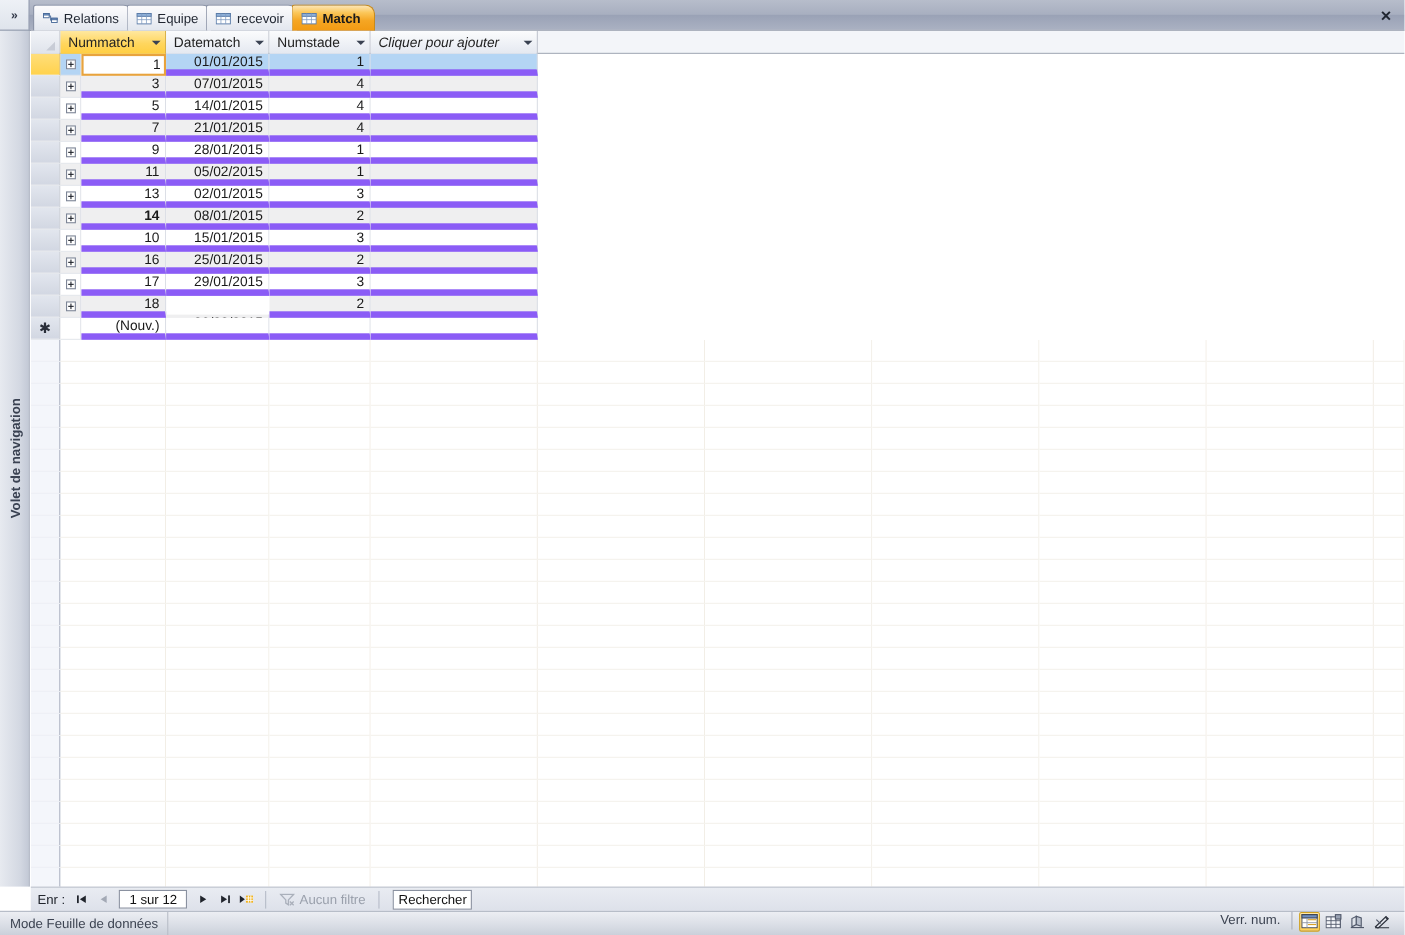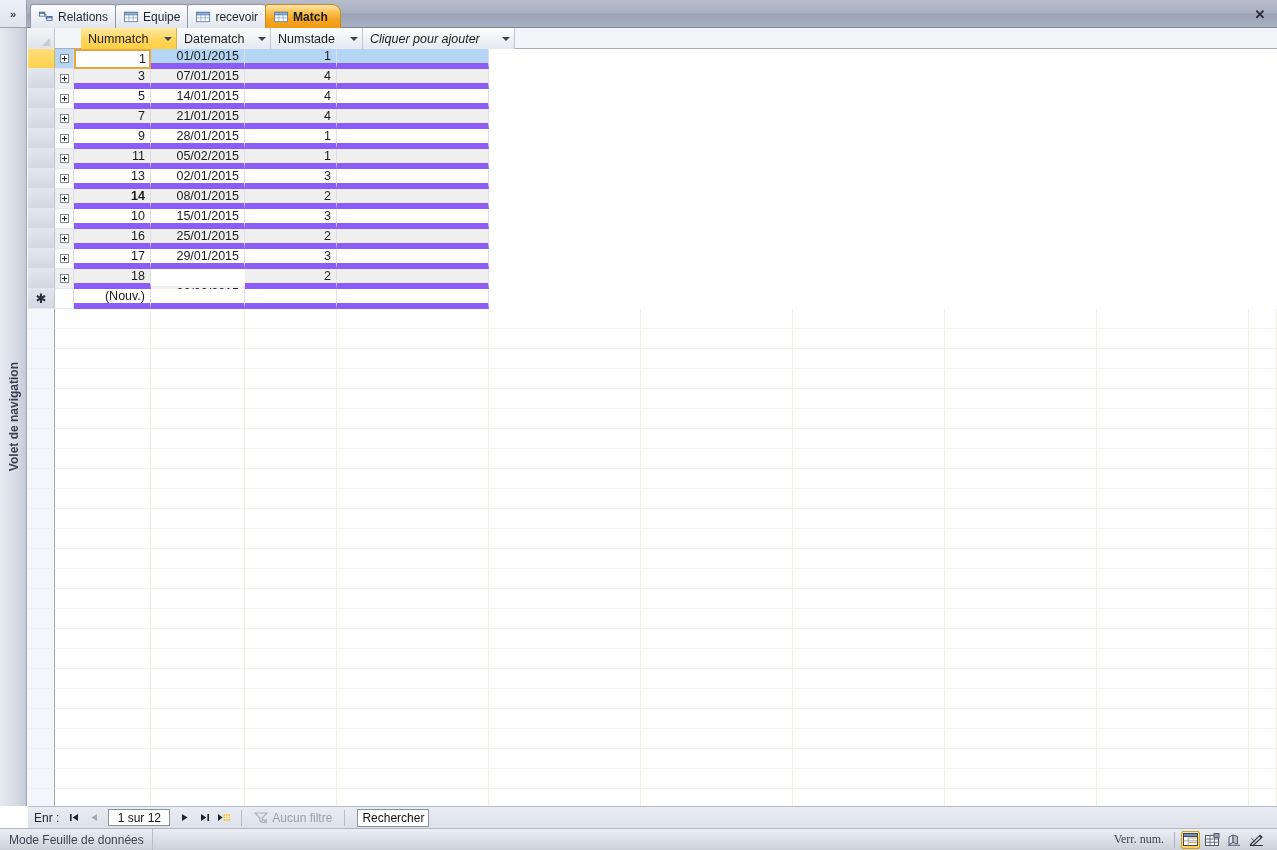--- a/index.html
+++ b/index.html
@@ -124,21 +124,20 @@
     padding-left: 7px; padding-right: 3px;
     background: linear-gradient(to bottom, #fbfcfd, #e4e8f0);
     border-right: 1px solid #c3c7d0;
     font-size: 12.5px; color: #222;
     position: relative;
     cursor: pointer;
   }
   .hdr-cell.sel {
     background: linear-gradient(to bottom, #ffe8a0, #ffd65e 55%, #ffce41);
     border-right: 1px solid #d8b24a;
-    margin-left: 26px;
   }
   .hdr-cell.addnew {
     font-style: italic;
     color: #222;
   }
   .hdr-text { flex: 1 1 auto; white-space: nowrap; overflow: hidden; }
   .hdr-arrow {
     width: 11px; flex: 0 0 auto;
     display: flex; align-items: center; justify-content: center;
   }
@@ -285,21 +284,21 @@
     border-top: 1px solid #b0b6c2;
     display: flex; align-items: center;
   }
   .status-text {
     margin-left: 9px; font-size: 12px; color: #3d4452;
   }
   .status-sep {
     width: 1px; height: 22px; background: #b8bdc8; margin-left: 8px;
   }
   .status-right {
-    margin-left: auto; display: flex; align-items: center; height: 22px; font-family: Liberation Serif, serif;
+    margin-left: auto; display: flex; align-items: flex-start; height: 22px;
   }
   .numlock { font-size: 12px; color: #3d4452; margin-right: 10px; }
   .vbar { width: 1px; height: 16px; background: #a9afbb; margin-right: 6px; }
   .viewbtn {
     width: 19px; height: 18px;
     display: flex; align-items: center; justify-content: center;
     margin-right: 3px; cursor: pointer;
     border: 1px solid transparent;
   }
   .viewbtn.active {

